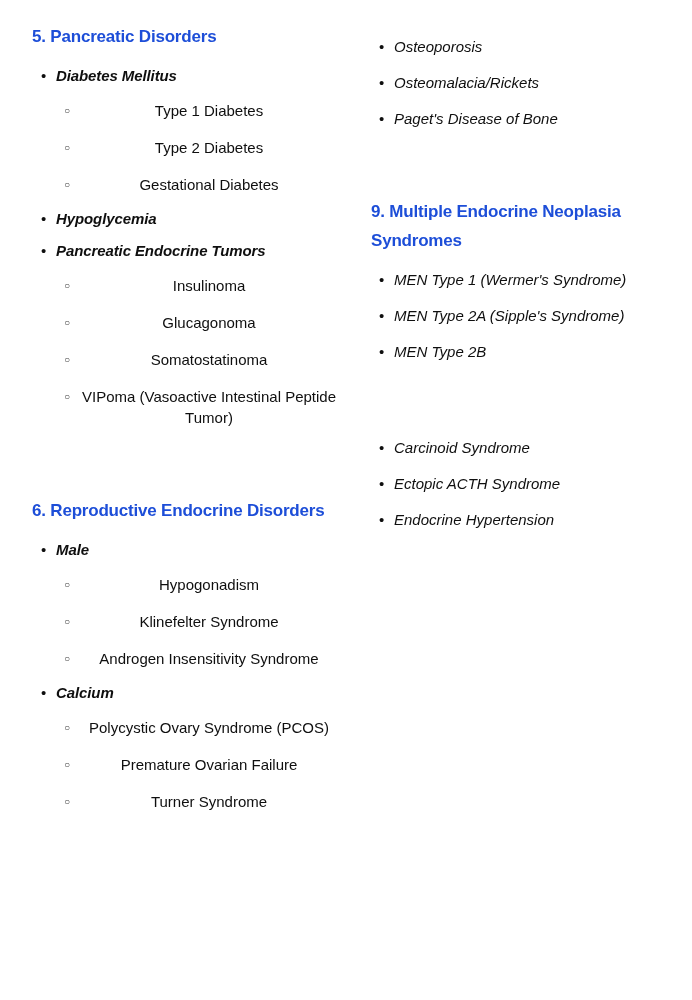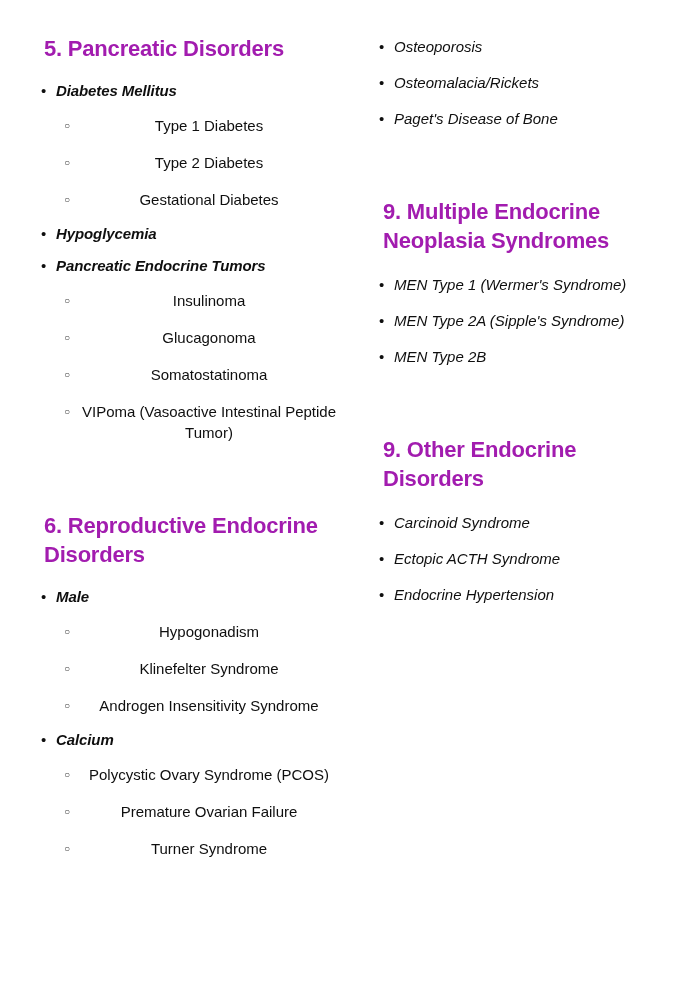--- a/index.html
+++ b/index.html
@@ -27,26 +27,26 @@
   }
 
   .column {
     box-sizing: border-box;
   }
   .col-left  { width: 330px; padding-left: 16px; padding-right: 8px; }
   .col-right { width: 330px; padding-left: 25px; padding-right: 4px; }
 
   
   .section-heading {
-    font-size: 22px;
+    font-size: 17px;
     font-weight: bold;
     line-height: 29px;
     letter-spacing: -0.2px;
-    margin: 12px;
-    color: #a21caf;
+    margin: 0;
+    color: #1d4ed8;
   }
   .section {
     margin: 0 0 0 0;
   }
   .section + .section {
     margin-top: 60px;
   }
 
   
   ul {
@@ -260,21 +260,20 @@
             <span class="bullet-solid">•</span>
             <span class="row-label">MEN Type 2A (Sipple's Syndrome)</span>
           </li>
           <li class="item1">
             <span class="bullet-solid">•</span>
             <span class="row-label">MEN Type 2B</span>
           </li>
         </ul>
       </div>
       <div class="section">
-        <h2 class="section-heading">9. Other Endocrine Disorders</h2>
         <ul class="level1">
           <li class="item1">
             <span class="bullet-solid">•</span>
             <span class="row-label">Carcinoid Syndrome</span>
           </li>
           <li class="item1">
             <span class="bullet-solid">•</span>
             <span class="row-label">Ectopic ACTH Syndrome</span>
           </li>
           <li class="item1">

